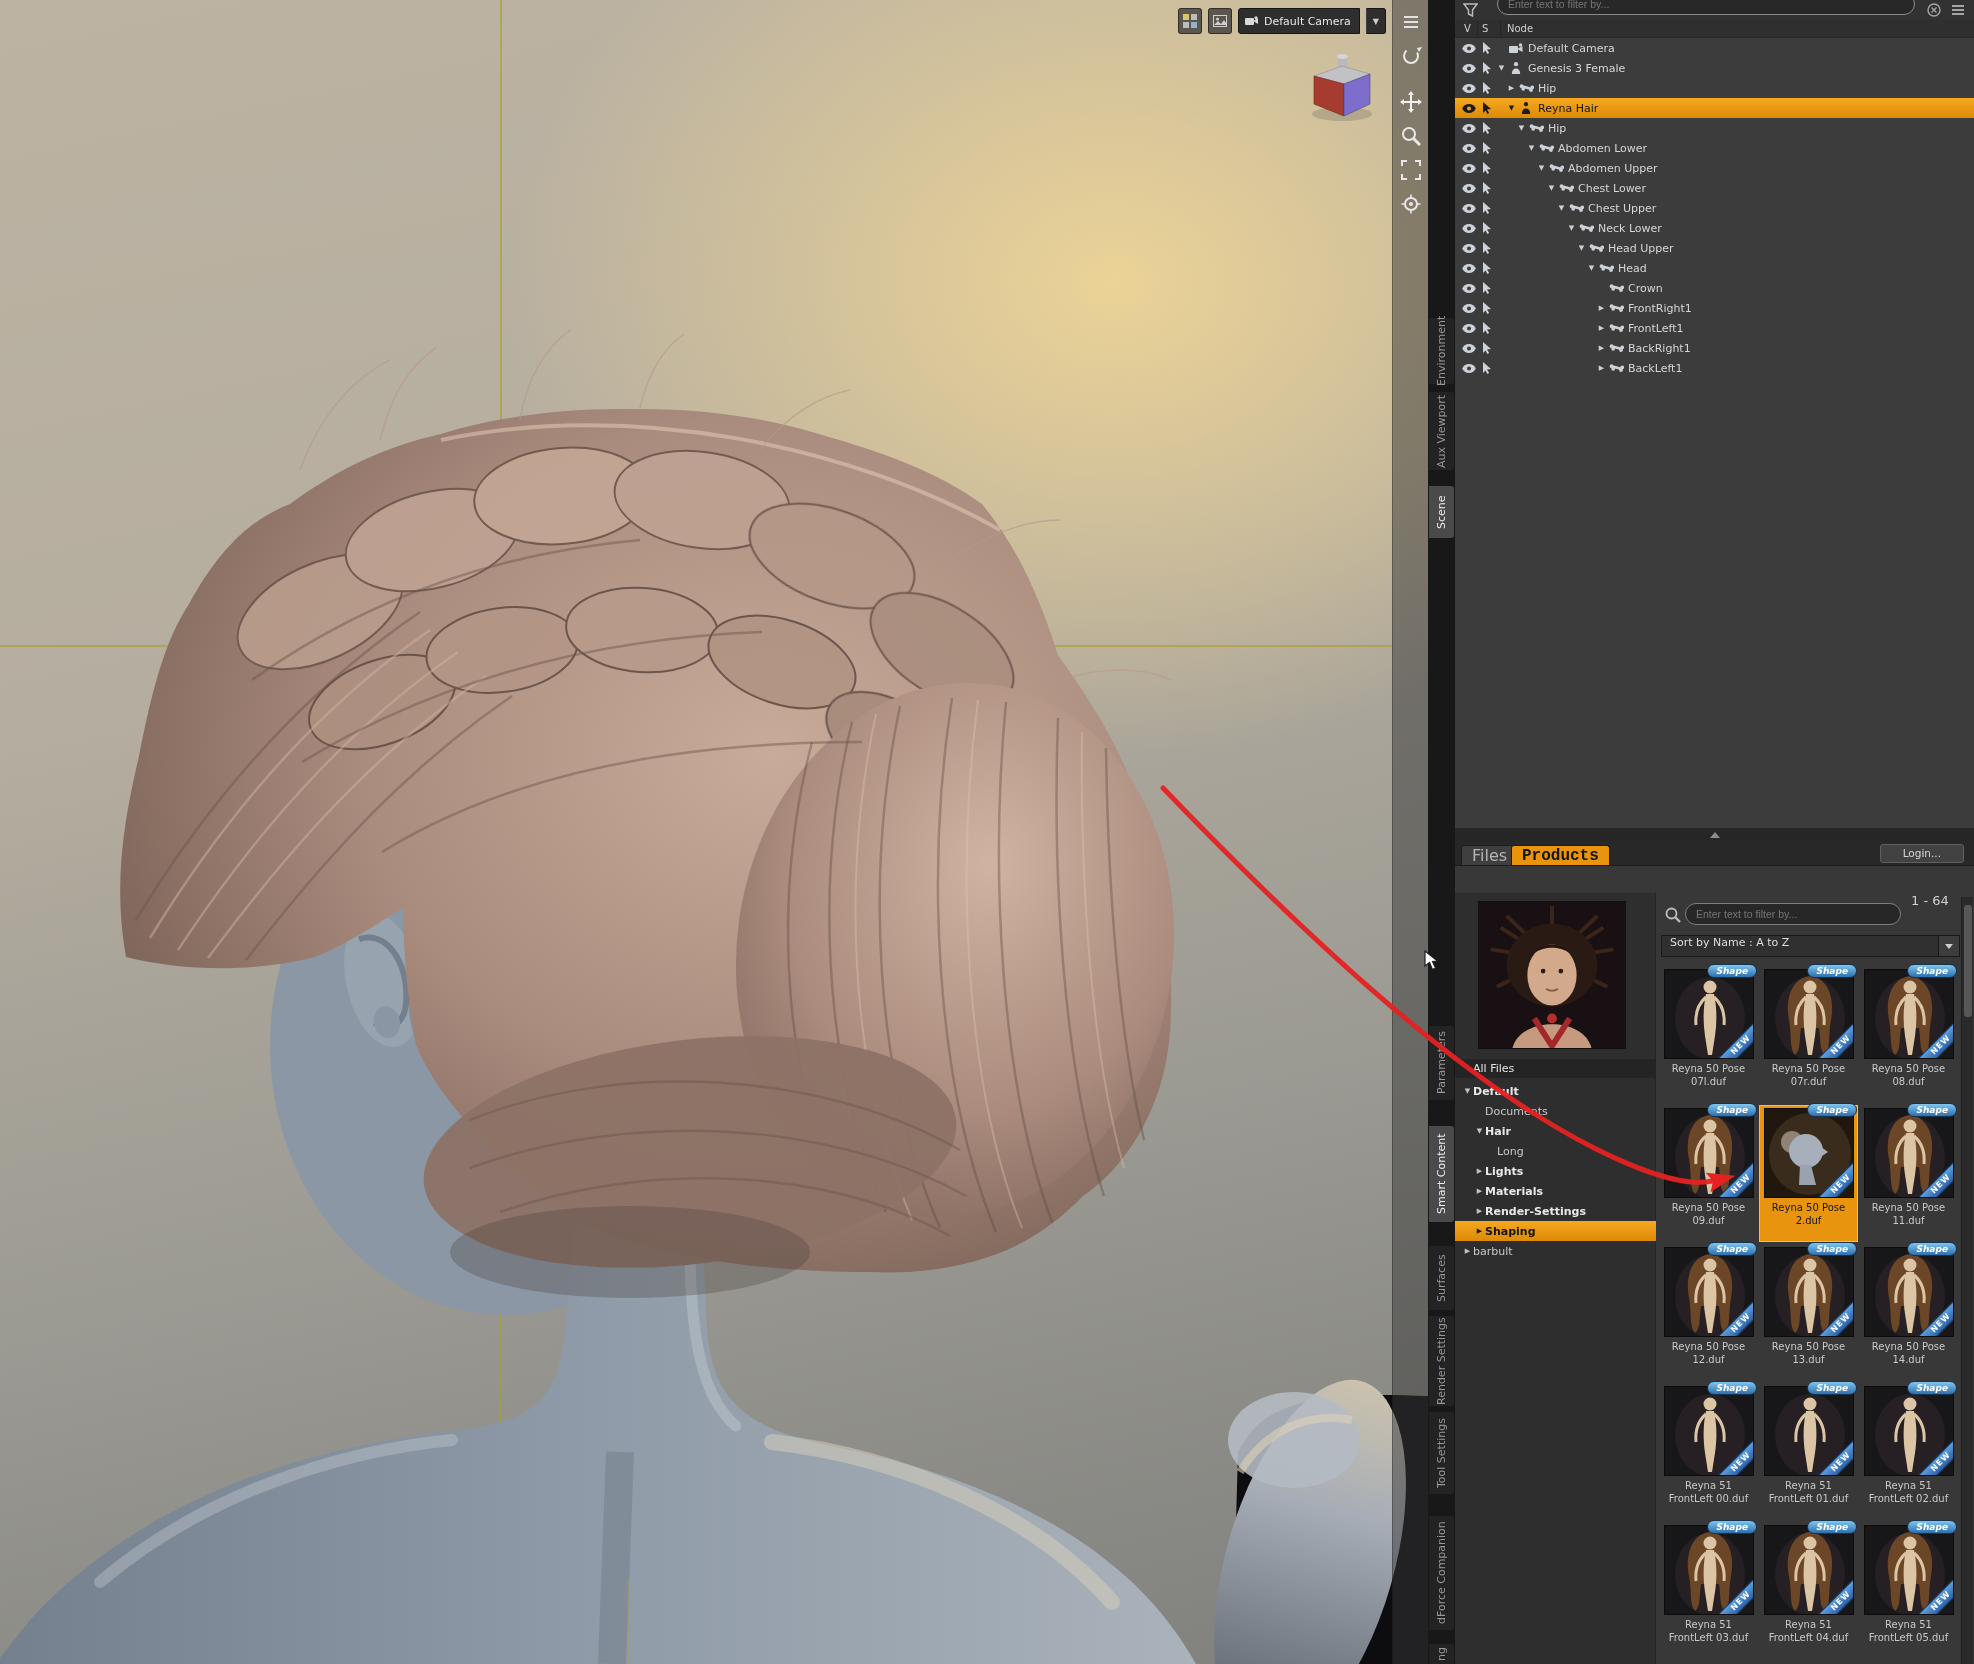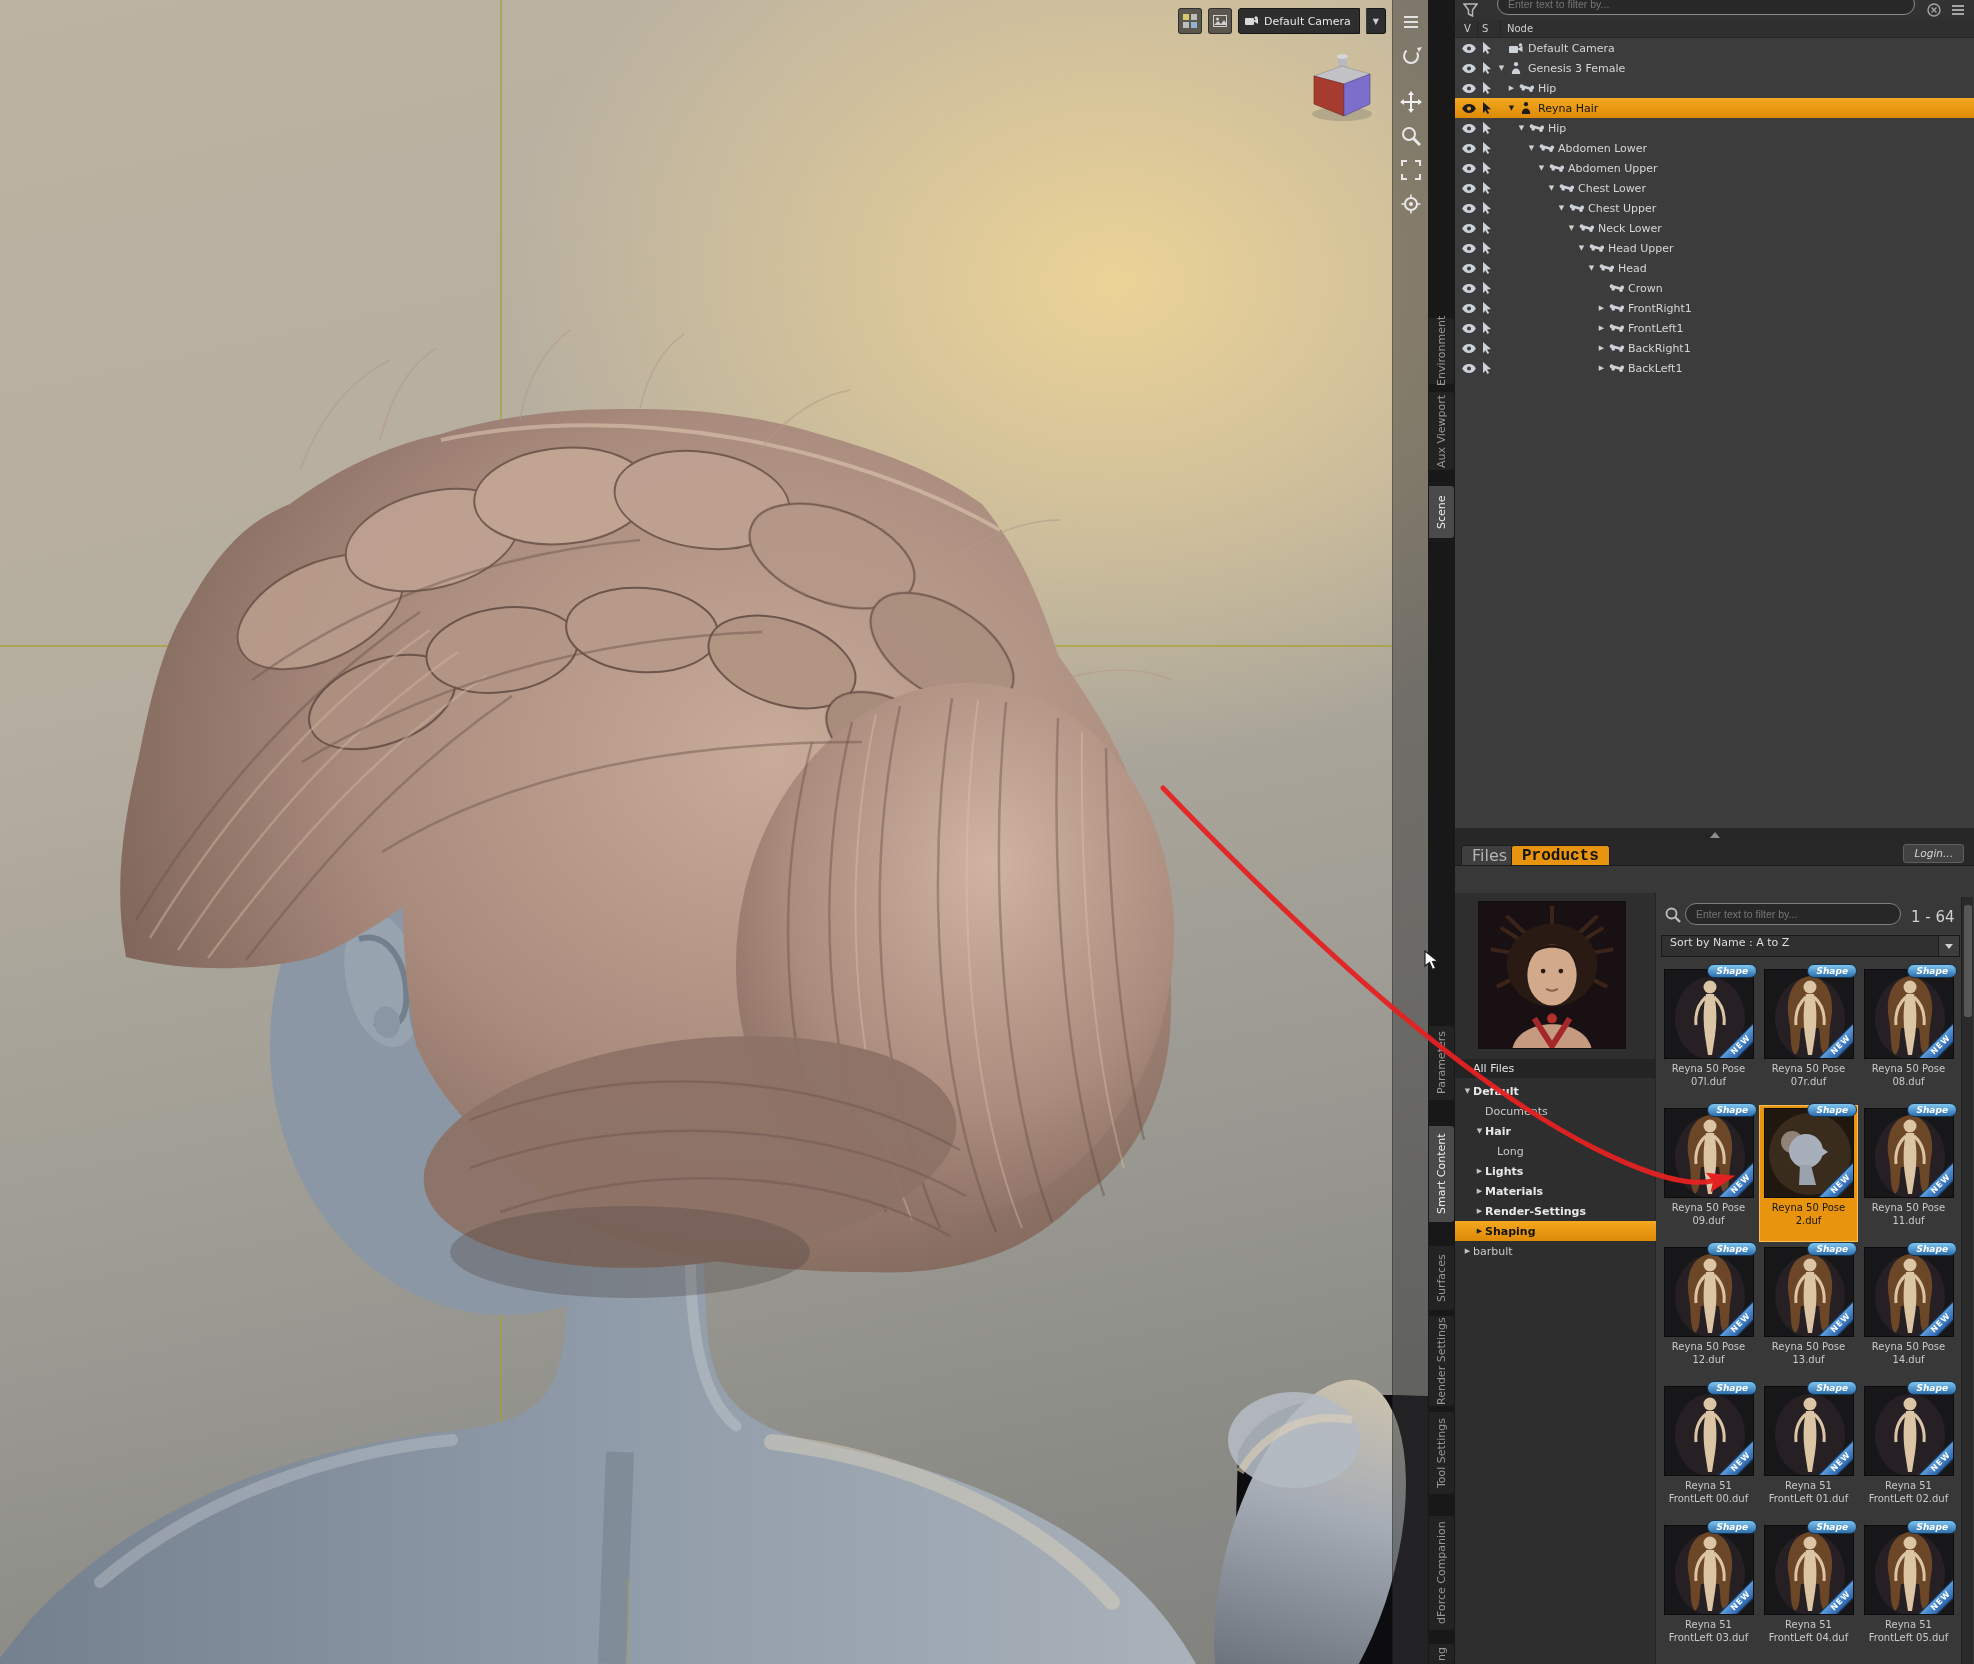--- a/index.html
+++ b/index.html
@@ -56,42 +56,42 @@
     display:flex; align-items:center; justify-content:center; }
   #divider-grip { width:0; height:0; border-left:5px solid transparent; border-right:5px solid transparent;
     border-bottom:6px solid #8d8d8d; }
 
   
   #content-panel { position:absolute; left:1455px; top:841px; width:519px; height:823px; background:#383838; overflow:hidden; }
   #content-tabbar { position:absolute; left:0; top:0; width:519px; height:25px; background:#282828; border-bottom:1px solid #1c1c1c; }
   .ctab { position:absolute; top:4px; height:20px; line-height:20px; padding:0 10px; font-size:16px;
     background:#3f3f3f; color:#b4b4b4; border-radius:3px 3px 0 0; border:1px solid #1e1e1e; border-bottom:none; }
   .ctab.active { background:#e8940f; color:#141414; font-weight:bold; }
-  #login-btn { position:absolute; right:10px; top:3px; height:19px; line-height:17px; padding:0 10px;
-    background:#424242; border:1px solid #5f5f5f; border-radius:3px; color:#d5d5d5; font-size:10.5px;font-style:italic; }
+  #login-btn { position:absolute; right:10px; top:3px; height:19px; line-height:17px; padding:0 22px;
+    background:#424242; border:1px solid #5f5f5f; border-radius:3px; color:#d5d5d5; font-size:10.5px; }
   #product-row { position:absolute; left:0; top:25px; width:519px; height:27px; background:#313131;
     border-bottom:1px solid #232323; display:flex; align-items:center; }
   #product-mini { width:17px; height:17px; margin-left:9px; border:1px solid #0e0e0e;
     background:linear-gradient(135deg,#4e8f92,#1e3b45 70%); }
   #product-prefix { margin-left:9px; font-size:11px; color:#c3c3c3; }
   #product-name { margin-left:10px; font-size:11.5px; font-weight:bold; color:#f2f2f2; }
   #left-col { position:absolute; left:0; top:52px; width:201px; height:771px; background:#2e2e2e; border-right:1px solid #242424; }
   #product-portrait { position:absolute; left:23px; top:8px; width:148px; height:148px; border:1px solid #101010; background:#181012; }
   #category-list { position:absolute; left:0; top:166px; width:201px; }
   .cat-row { height:20px; display:flex; align-items:center; font-size:11px; color:#c9c9c9; padding-left:7px; white-space:nowrap; }
   .cat-row.header { background:#242424; color:#e3e3e3; height:19px; margin-bottom:3px; }
   .cat-row.bold { font-weight:bold; color:#e8e8e8; }
   .cat-row.selected { background:linear-gradient(#f5a81f,#dd8a07); color:#141414; font-weight:bold; }
   .cat-exp { width:11px; font-size:7px; color:#c2c2c2; flex:0 0 auto; text-align:center; }
   .cat-row.selected .cat-exp { color:#1c1c1c; }
 
   #content-search-icon { position:absolute; left:210px; top:66px; }
   #content-filter-input { position:absolute; left:230px; top:62px; width:216px; height:22px; border-radius:11px;
     background:#272727; border:1px solid #7e7e7e; color:#a8a8a8; font-size:10.5px; padding:0 10px; outline:none; }
-  #range-label { position:absolute; left:456px; top:67px; font-size:15px; color:#d0d0d0; }
+  #range-label { position:absolute; left:456px; top:52px; font-size:13px; color:#d0d0d0; }
   #sort-box { position:absolute; left:206px; top:94px; width:299px; height:22px; background:#303030;
     border:1px solid #191919; display:flex; }
   #sort-label { flex:1; padding-left:8px; font-size:11px; color:#dedede; }
   #sort-arrow-btn { width:21px; height:20px; background:#3d3d3d; border-left:1px solid #191919;
     display:flex; align-items:center; justify-content:center; }
   #sort-arrow-btn i { width:0; height:0; border-left:4px solid transparent; border-right:4px solid transparent;
     border-top:5px solid #cfcfcf; }
 
   #product-grid { position:absolute; left:0; top:0; width:519px; height:823px; }
   .grid-item { position:absolute; width:97px; height:135px; }

